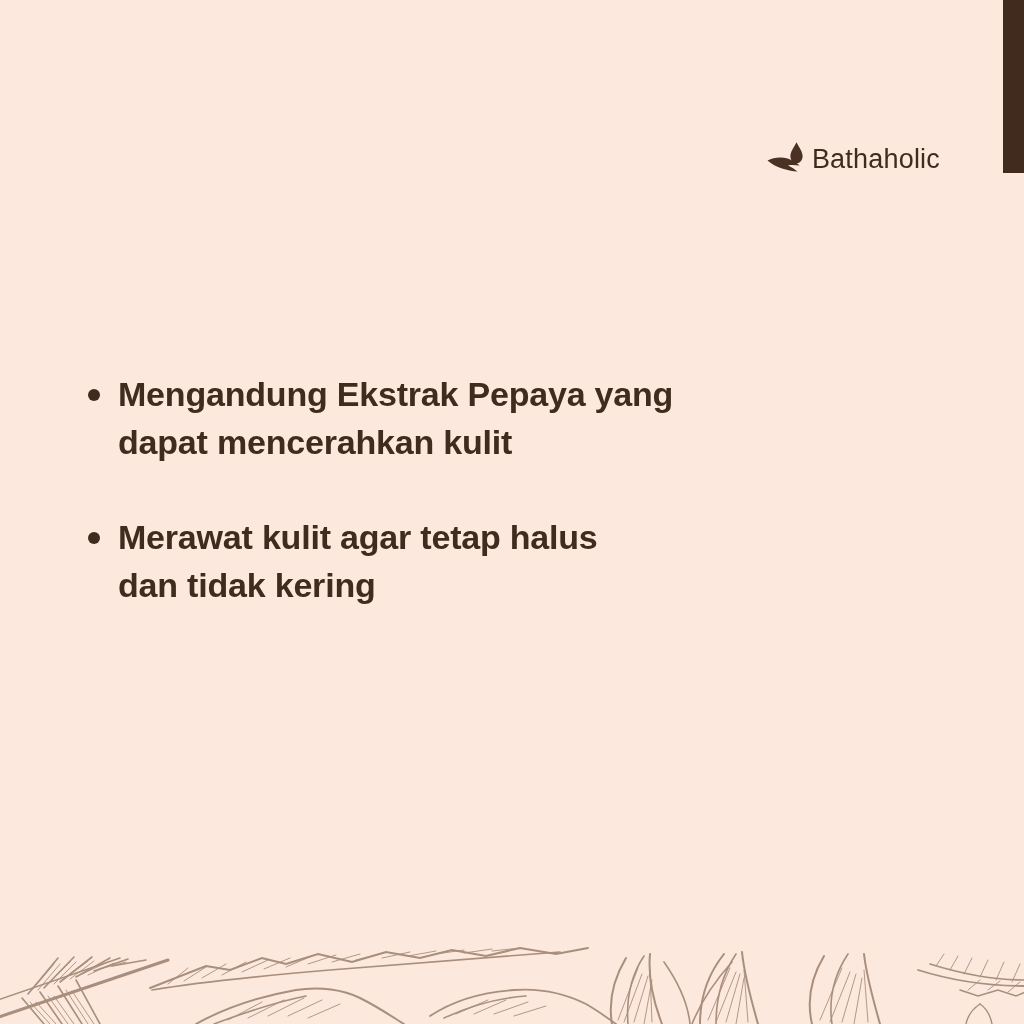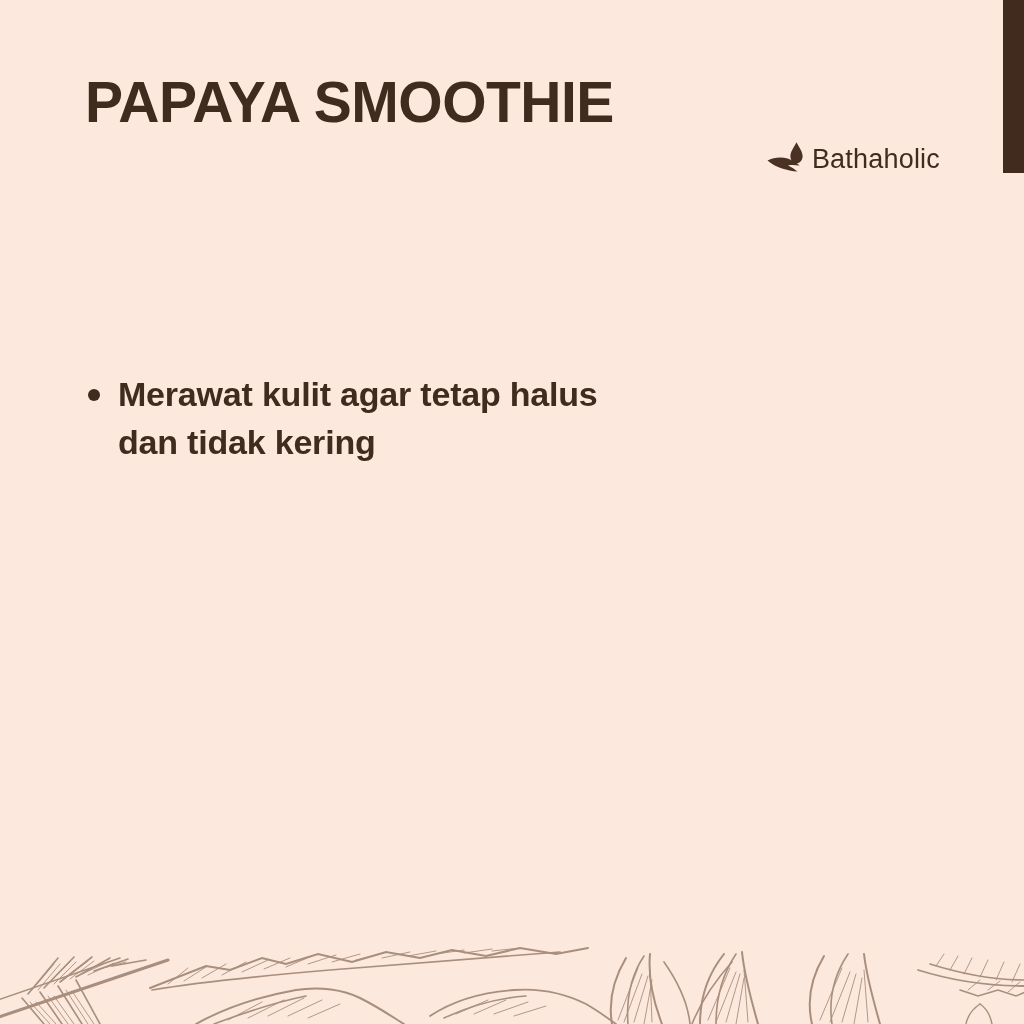--- a/index.html
+++ b/index.html
@@ -125,32 +125,36 @@
   }
 </style>
 </head>
 <body>
 
 <div id="poster">
 
   <div id="accent-bar"></div>
 
   <div id="header">
-    <h1 id="title">PAPAYA SMOOTHIE</h1>
   </div>
 
   <div id="brand">
     <svg id="brand-mark" viewBox="0 0 46 42">
       <path d="M30.5 4.2 C33.8 10.2 36.6 14.0 36.6 18.2 C36.6 22.3 33.8 25.3 30.5 25.3 C27.2 25.3 24.4 22.3 24.4 18.2 C24.4 14.0 27.2 10.2 30.5 4.2 Z" fill="#4A3123"></path>
       <path d="M1.5 22.6 C7.5 19.4 15.0 18.6 21.6 20.6 C27.0 22.2 30.6 25.3 33.6 27.4 C29.4 27.0 25.6 26.6 22.0 27.4 C26.0 29.4 29.4 31.6 31.6 33.6 C26.0 33.0 21.0 31.8 16.0 30.4 C10.6 28.9 5.6 26.4 1.5 22.6 Z" fill="#4A3123"></path>
     </svg>
     <span id="brand-name">Bathaholic</span>
   </div>
 
   <ul id="benefits">
+    <li>
+      <span class="dot"></span>
+      <span class="txt">Mengandung Ekstrak Pepaya yang
+dapat mencerahkan kulit</span>
+    </li>
     <li>
       <span class="dot"></span>
       <span class="txt">Merawat kulit agar tetap halus
 dan tidak kering</span>
     </li>
   </ul>
 
   <svg id="botanical" viewBox="0 0 1024 100" preserveAspectRatio="none">
     <g stroke="#A98E7D" fill="none" stroke-width="1.6" stroke-linecap="round">
 

